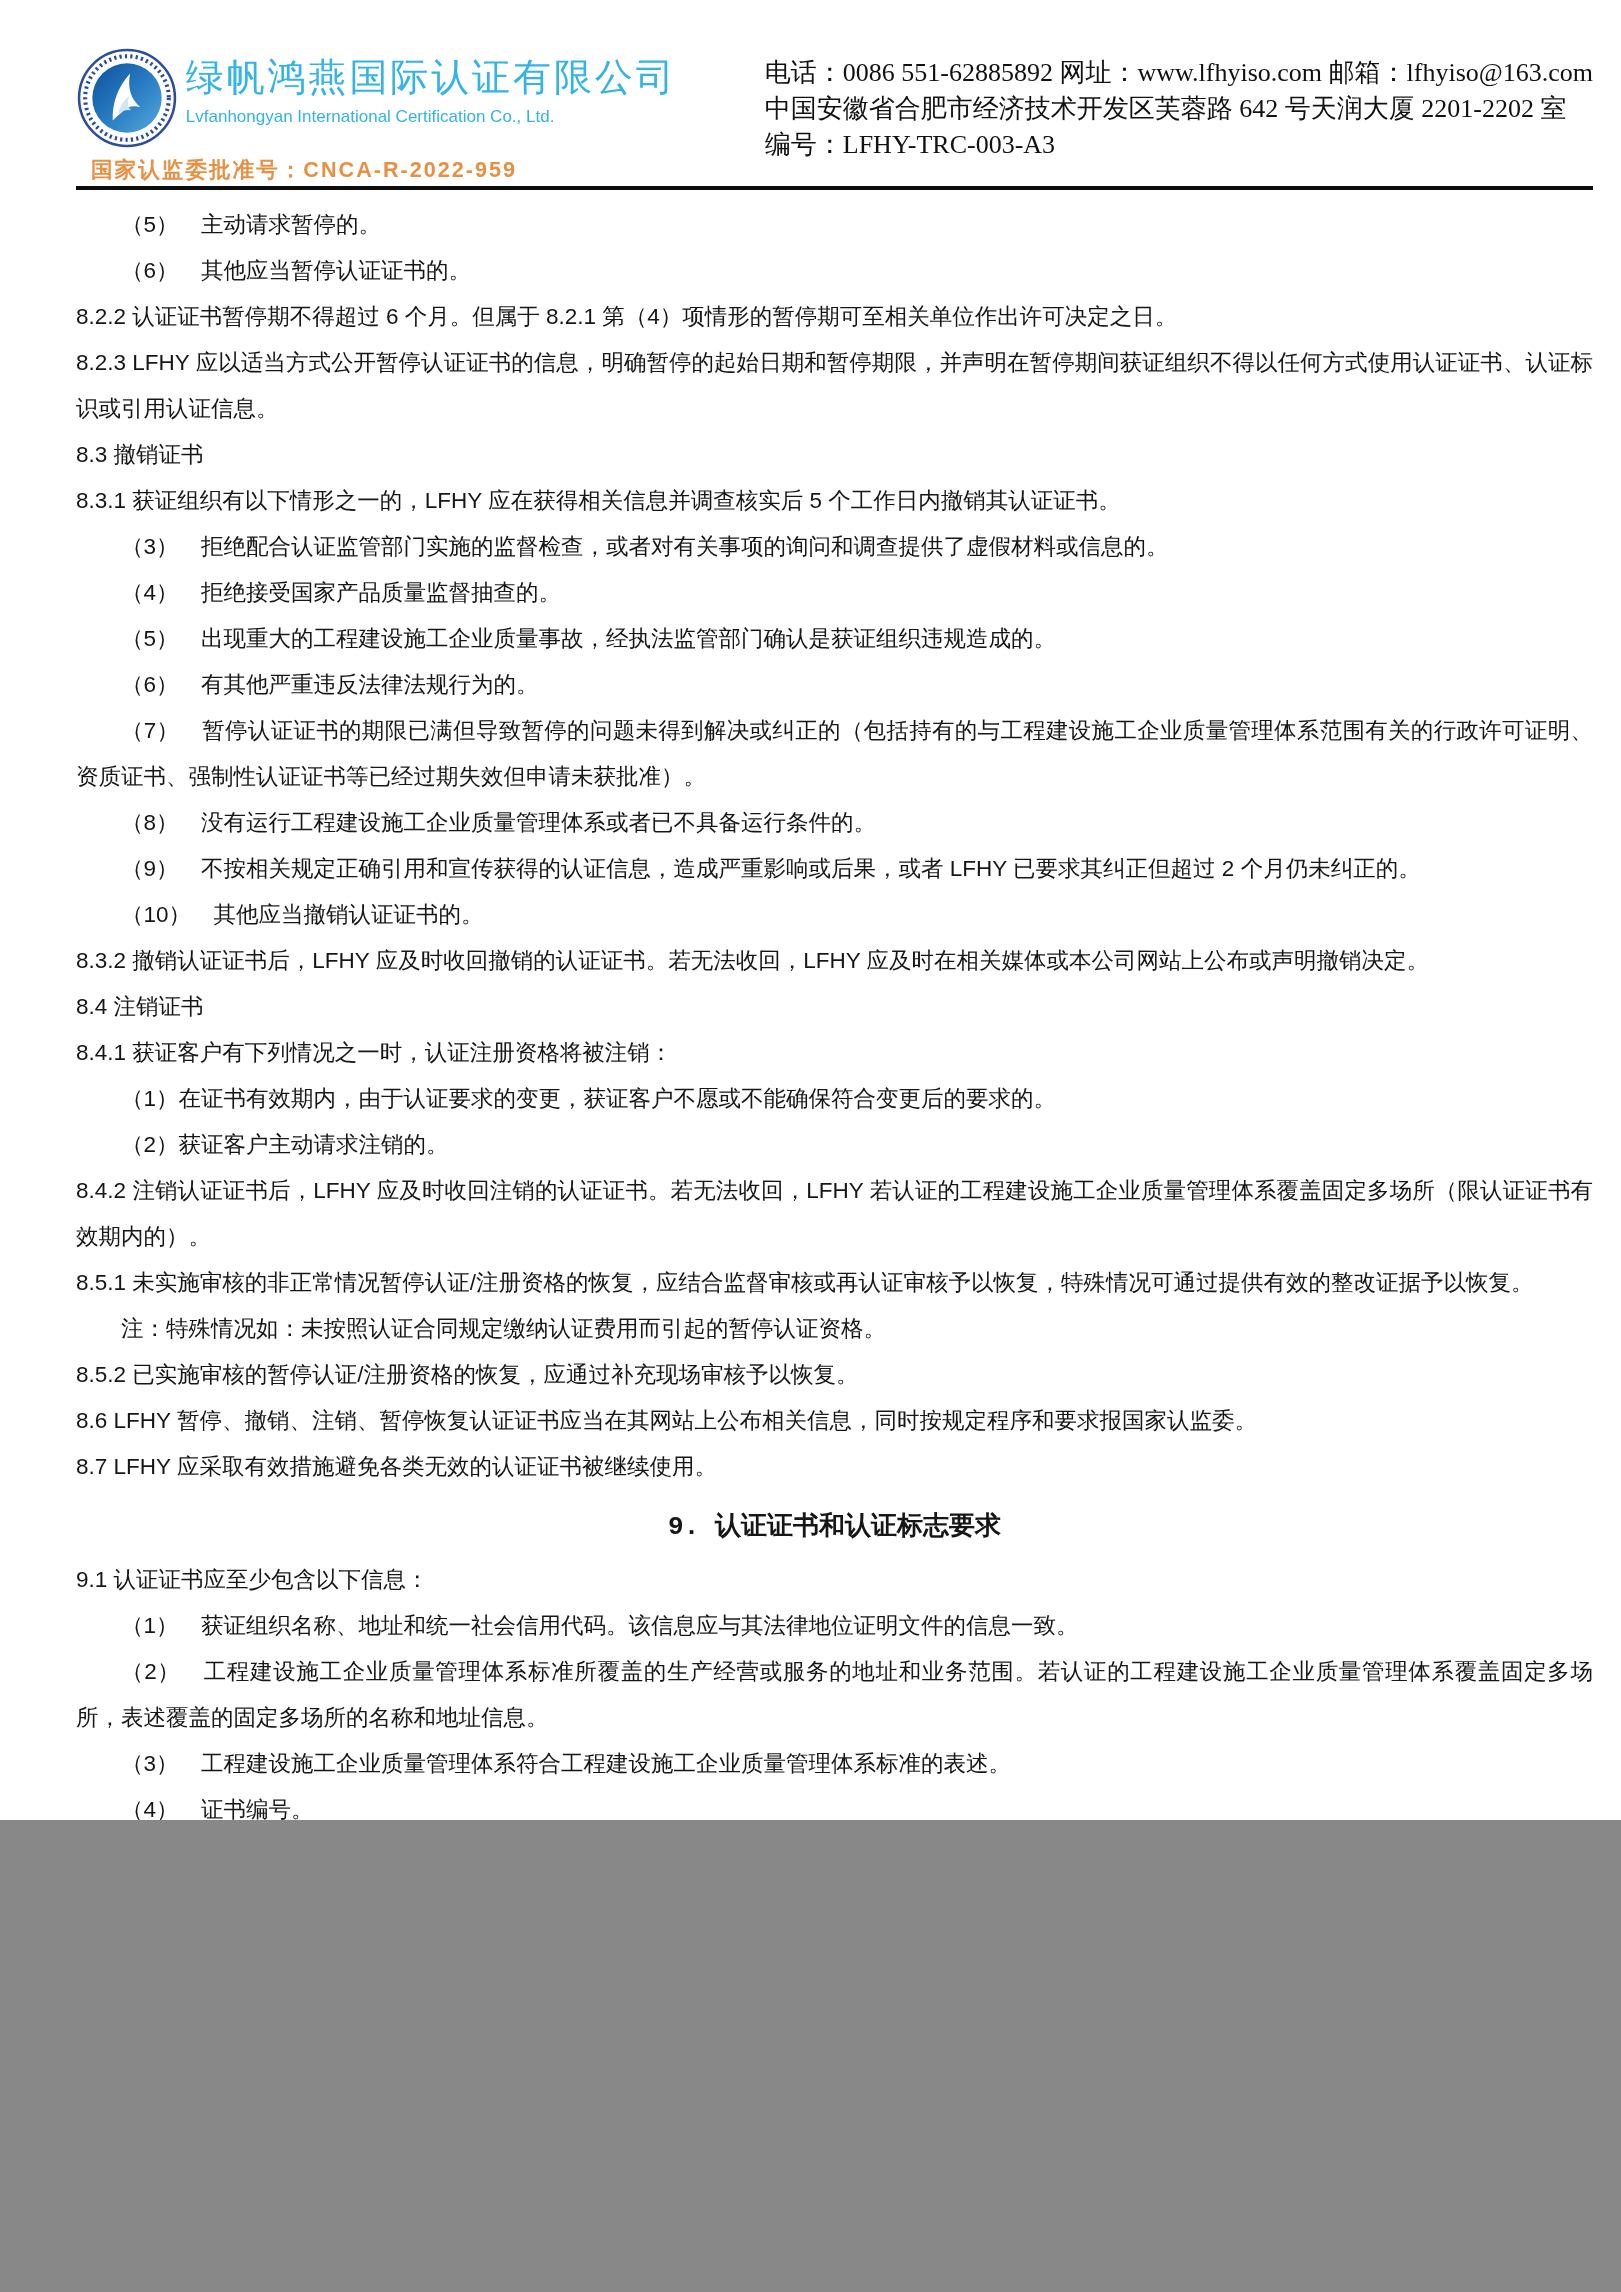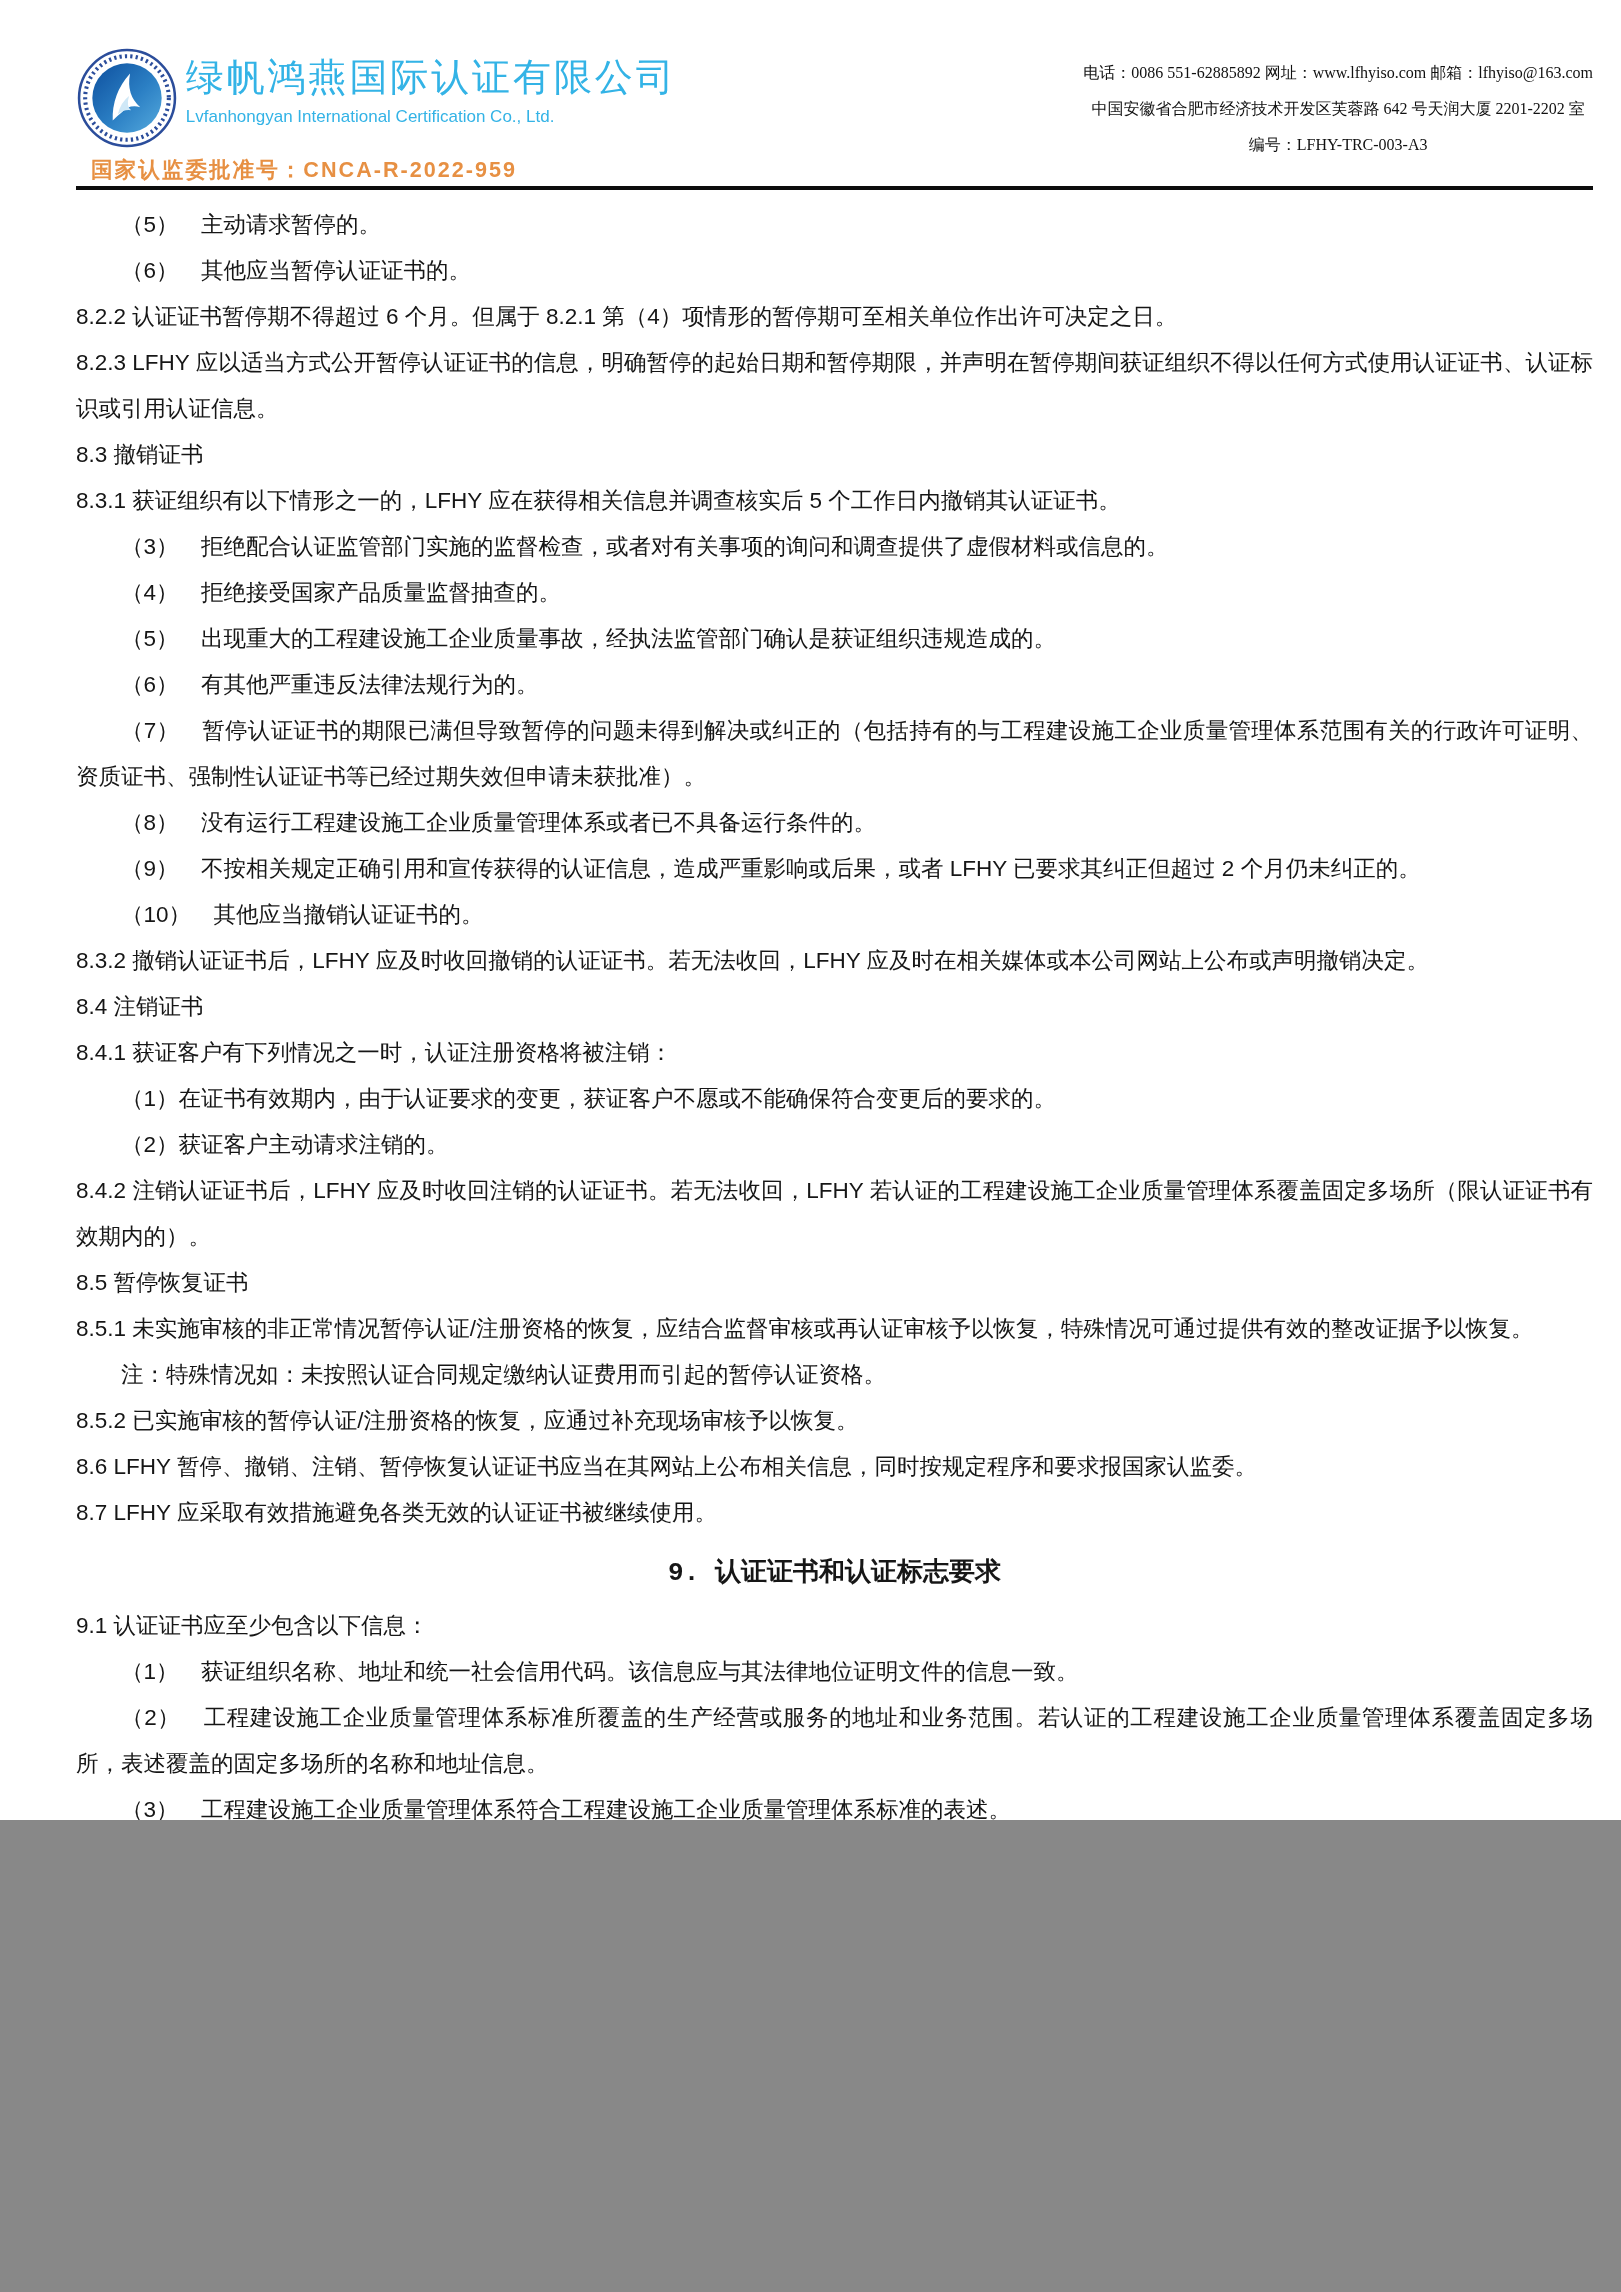--- a/index.html
+++ b/index.html
@@ -27,23 +27,23 @@
     font-size:17px;line-height:25.5px;margin-top:3.9px;
     color:var(--brand,#33b3e6);
   }
   .approval{
     position:absolute;left:15px;top:110px;
     font-size:21.6px;font-weight:600;letter-spacing:2px;
     color:var(--approval,#e79043);
     white-space:nowrap;
   }
   .header-right{
-    position:absolute;right:0;top:9.8px;text-align:center;
+    position:absolute;right:0;top:9.8px;text-align:left;
     font-family:"Liberation Serif","DejaVu Serif",serif;
-    font-size:16px;line-height:36px;color:#111;
+    font-size:26px;line-height:36px;color:#111;
     white-space:nowrap;
   }
   .header-rule{
     position:absolute;left:76px;right:76px;top:186px;height:3.9px;background:#0d0d0d;
   }
   
   .doc-body{
     position:absolute;left:76px;right:76px;top:202px;
   }
   .bp{
@@ -121,21 +121,20 @@
       <p class="bp item">（7）　暂停认证证书的期限已满但导致暂停的问题未得到解决或纠正的（包括持有的与工程建设施工企业质量管理体系范围有关的行政许可证明、资质证书、强制性认证证书等已经过期失效但申请未获批准）。</p>
       <p class="bp item">（8）　没有运行工程建设施工企业质量管理体系或者已不具备运行条件的。</p>
       <p class="bp item">（9）　不按相关规定正确引用和宣传获得的认证信息，造成严重影响或后果，或者 LFHY 已要求其纠正但超过 2 个月仍未纠正的。</p>
       <p class="bp item">（10）　其他应当撤销认证证书的。</p>
       <p class="bp para">8.3.2 撤销认证证书后，LFHY 应及时收回撤销的认证证书。若无法收回，LFHY 应及时在相关媒体或本公司网站上公布或声明撤销决定。</p>
       <p class="bp para">8.4 注销证书</p>
       <p class="bp para">8.4.1 获证客户有下列情况之一时，认证注册资格将被注销：</p>
       <p class="bp item">（1）在证书有效期内，由于认证要求的变更，获证客户不愿或不能确保符合变更后的要求的。</p>
       <p class="bp item">（2）获证客户主动请求注销的。</p>
       <p class="bp para">8.4.2 注销认证证书后，LFHY 应及时收回注销的认证证书。若无法收回，LFHY 若认证的工程建设施工企业质量管理体系覆盖固定多场所（限认证证书有效期内的）。</p>
-      <p class="bp para">8.5 暂停恢复证书</p>
       <p class="bp para">8.5.1 未实施审核的非正常情况暂停认证/注册资格的恢复，应结合监督审核或再认证审核予以恢复，特殊情况可通过提供有效的整改证据予以恢复。</p>
       <p class="bp note">注：特殊情况如：未按照认证合同规定缴纳认证费用而引起的暂停认证资格。</p>
       <p class="bp para">8.5.2 已实施审核的暂停认证/注册资格的恢复，应通过补充现场审核予以恢复。</p>
       <p class="bp para">8.6 LFHY 暂停、撤销、注销、暂停恢复认证证书应当在其网站上公布相关信息，同时按规定程序和要求报国家认监委。</p>
       <p class="bp para">8.7 LFHY 应采取有效措施避免各类无效的认证证书被继续使用。</p>
       <p class="bp heading">9. 认证证书和认证标志要求</p>
       <p class="bp para">9.1 认证证书应至少包含以下信息：</p>
       <p class="bp item">（1）　获证组织名称、地址和统一社会信用代码。该信息应与其法律地位证明文件的信息一致。</p>
       <p class="bp item">（2）　工程建设施工企业质量管理体系标准所覆盖的生产经营或服务的地址和业务范围。若认证的工程建设施工企业质量管理体系覆盖固定多场所，表述覆盖的固定多场所的名称和地址信息。</p>
       <p class="bp item">（3）　工程建设施工企业质量管理体系符合工程建设施工企业质量管理体系标准的表述。</p>

